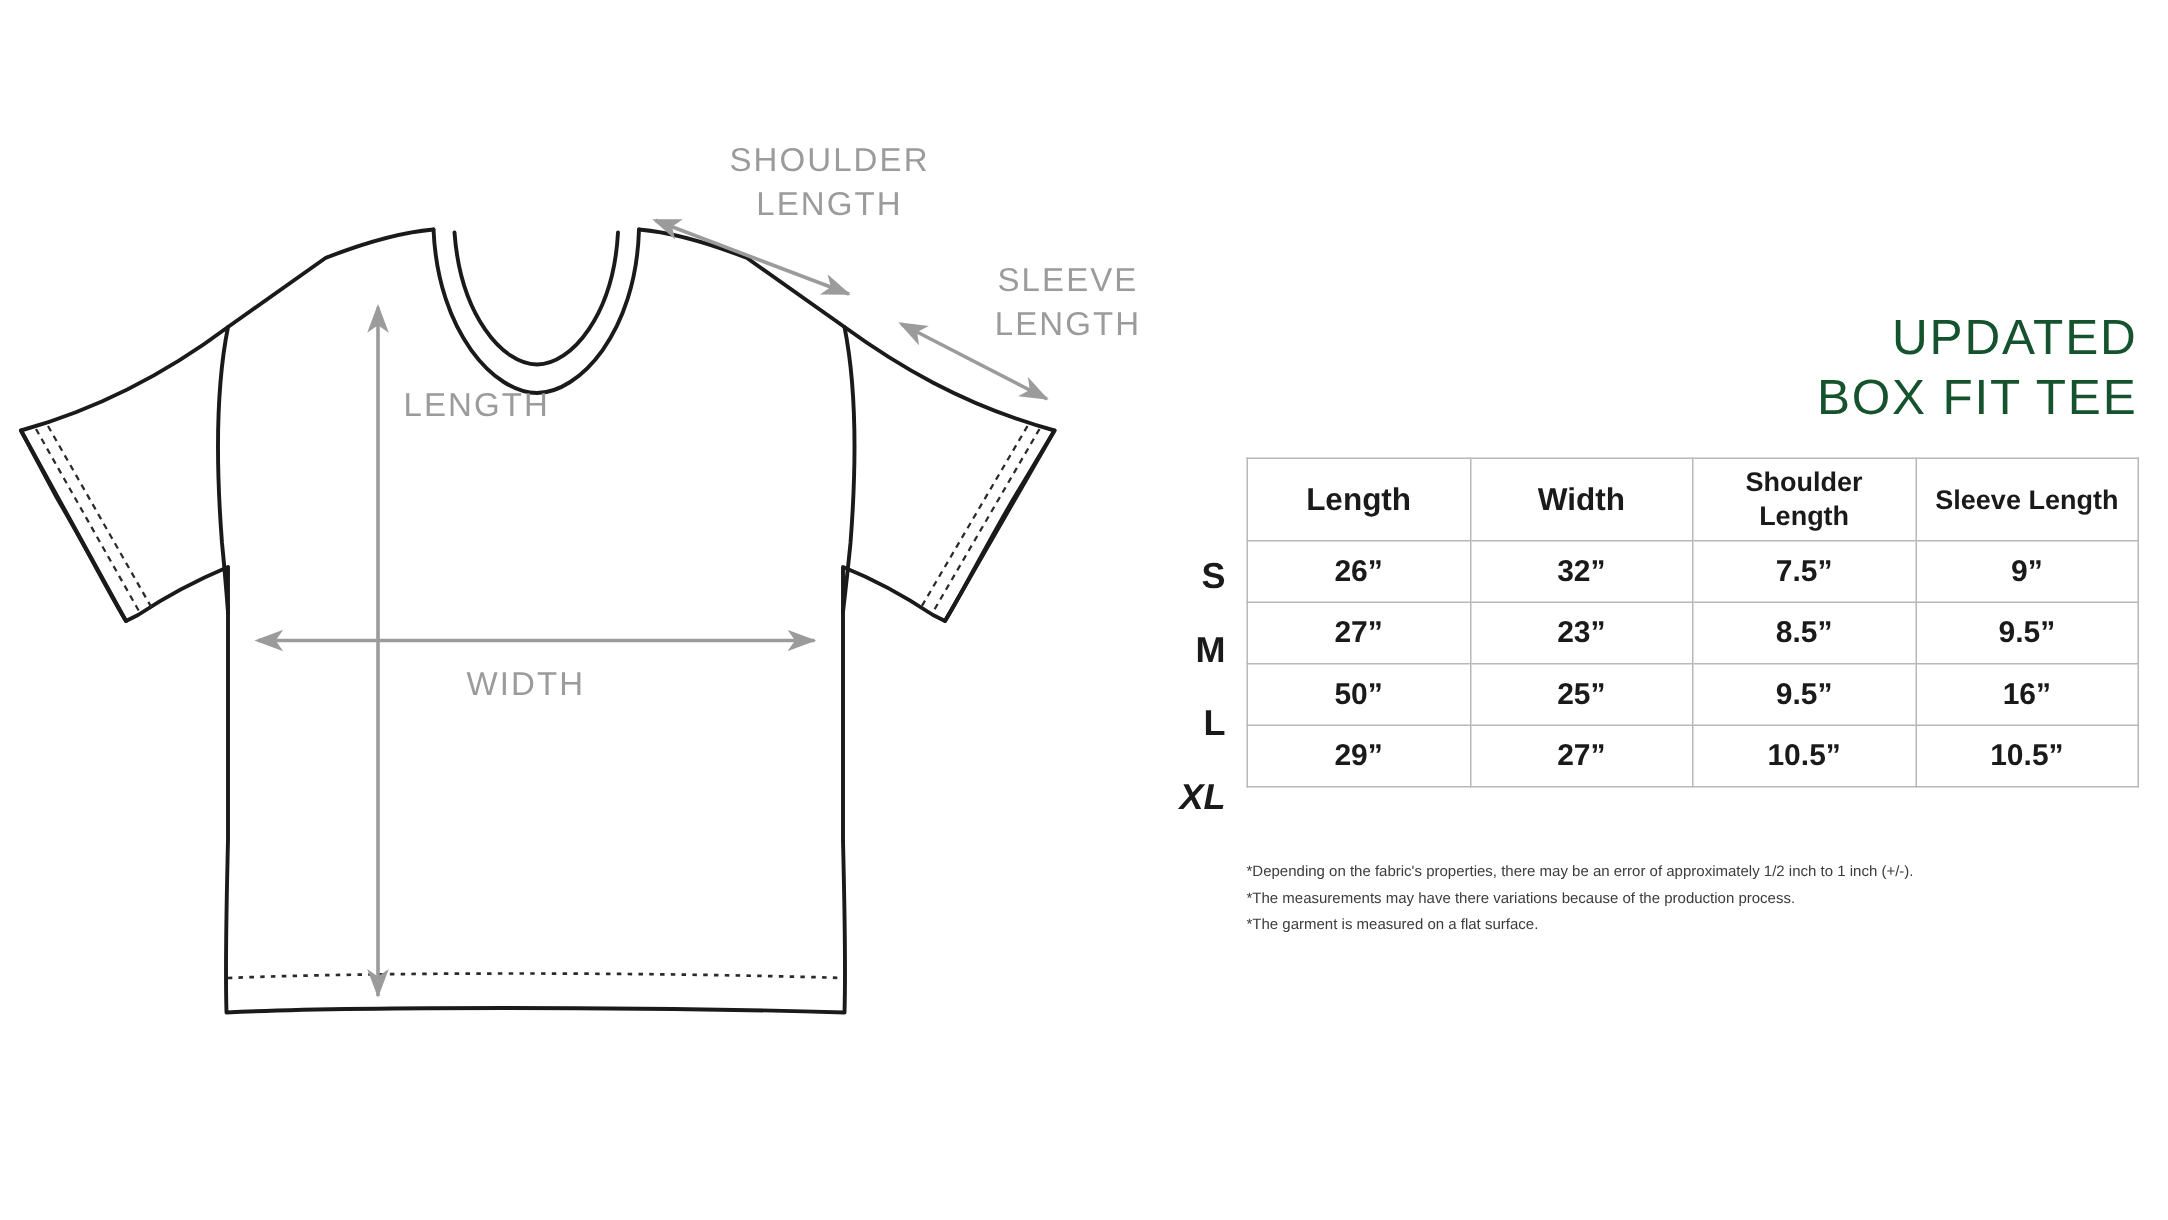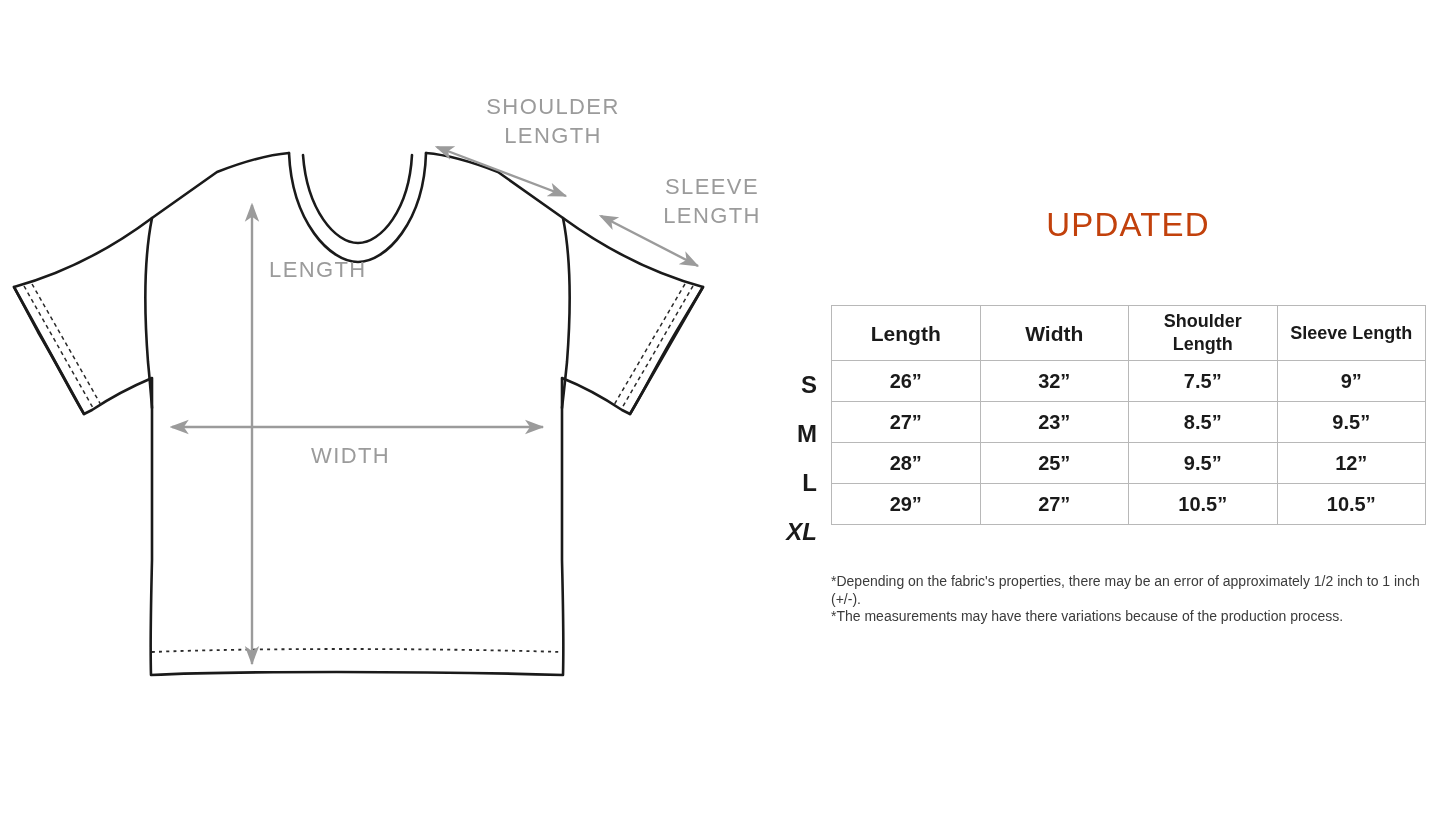--- a/index.html
+++ b/index.html
@@ -63,22 +63,22 @@
     left: 311px;
     top: 441px;
   }
 
   
   #chart-title {
     position: absolute;
     left: 831px;
     top: 205px;
     width: 594px;
-    text-align: center;
-    color: #c2410c;
+    text-align: right;
+    color: #14532d;
     font-size: 33px;
     line-height: 40px;
     letter-spacing: 1.2px;
     font-weight: 400;
   }
   #chart-title .title-line { display: block; }
 
   
   #size-table-wrap {
     position: absolute;
@@ -136,21 +136,21 @@
   }
   #row-labels .row-label { right: 4px; }
 
   
   #footnotes {
     position: absolute;
     left: 831px;
     top: 573px;
     width: 600px;
     color: #3b3b3b;
-    font-size: 14px;
+    font-size: 10px;
     line-height: 17.5px;
   }
   #footnotes p {
     margin: 0;
   }
 </style>
 </head>
 <body>
 
 <div id="page">
@@ -261,20 +261,21 @@
       <span>LENGTH</span>
     </div>
 
     <div class="dim-label" id="label-length">LENGTH</div>
 
     <div class="dim-label" id="label-width">WIDTH</div>
   </div>
 
   <div id="chart-title">
     <span class="title-line">UPDATED</span>
+    <span class="title-line">BOX FIT TEE</span>
   </div>
 
   <div id="row-labels">
     <div class="row-label" style="top:0px;">S</div>
     <div class="row-label" style="top:49px;">M</div>
     <div class="row-label" style="top:98px;">L</div>
     <div class="row-label" style="top:147px;font-style:italic;">XL</div>
   </div>
 
   <div id="size-table-wrap">
@@ -297,33 +298,34 @@
           <td>7.5”</td>
           <td>9”</td>
         </tr>
         <tr>
           <td>27”</td>
           <td>23”</td>
           <td>8.5”</td>
           <td>9.5”</td>
         </tr>
         <tr>
-          <td>28”</td>
+          <td>50”</td>
           <td>25”</td>
           <td>9.5”</td>
-          <td>12”</td>
+          <td>16”</td>
         </tr>
         <tr>
           <td>29”</td>
           <td>27”</td>
           <td>10.5”</td>
           <td>10.5”</td>
         </tr>
       </tbody>
     </table>
   </div>
 
   <div id="footnotes">
     <p>*Depending on the fabric's properties, there may be an error of approximately 1/2 inch to 1 inch (+/-).</p>
     <p>*The measurements may have there variations because of the production process.</p>
+    <p>*The garment is measured on a flat surface.</p>
   </div>
 
 </div>
 
 </body></html>

